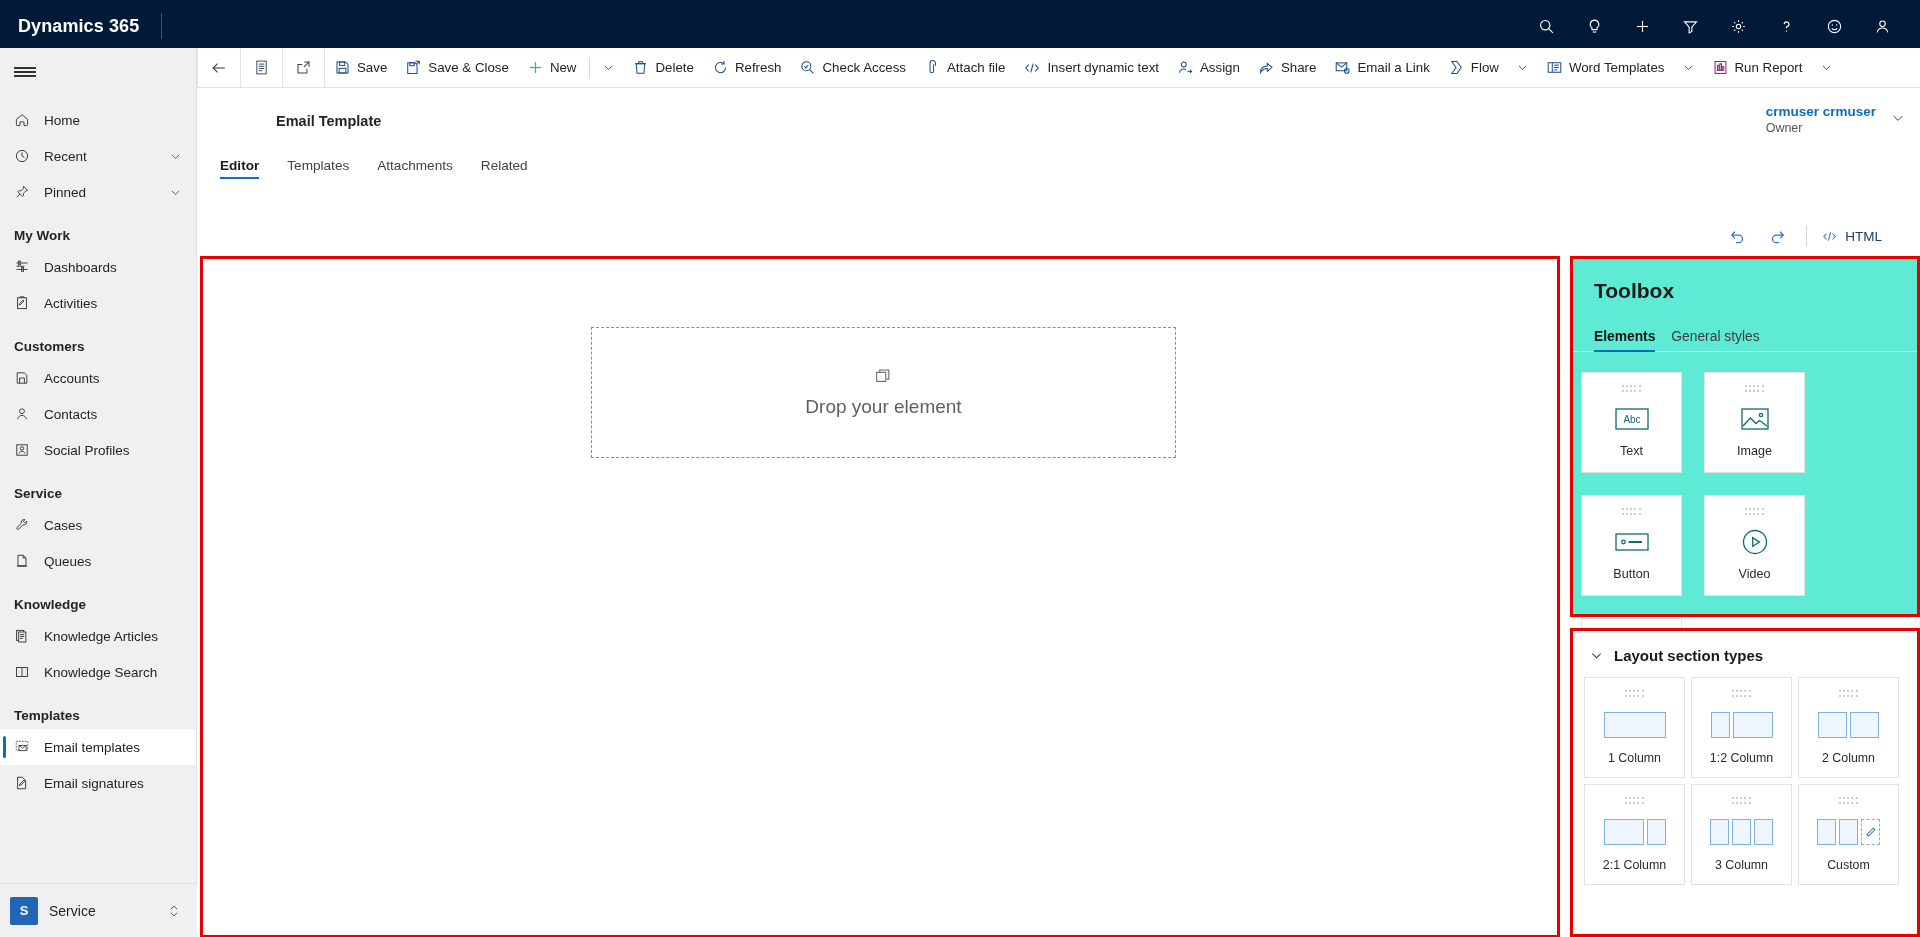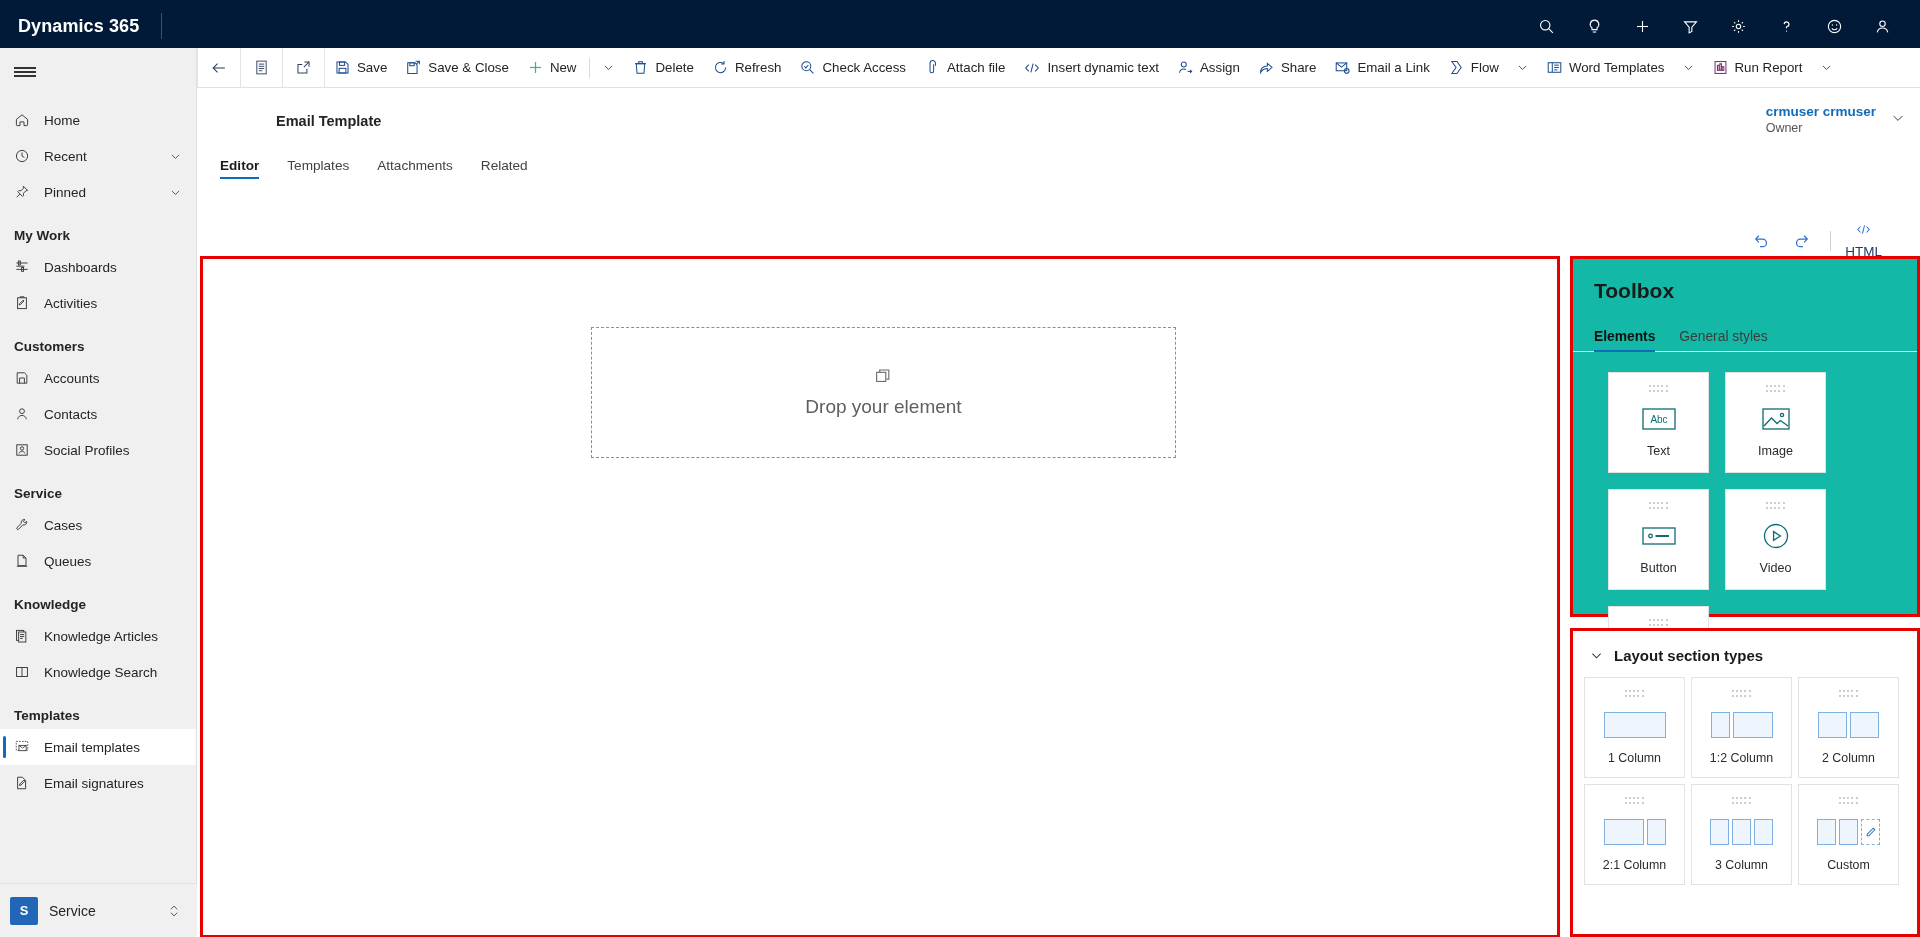--- a/index.html
+++ b/index.html
@@ -120,21 +120,21 @@
     height: 2.5px; background: #0f6cbd;
   }
 
   
   .editor-tools {
     position: absolute; right: 38px; top: 222px;
     display: flex; align-items: center; gap: 10px;
   }
   .et-icon { width: 30px; height: 28px; display:flex; align-items:center; justify-content:center; color:#2f6fd0; }
   .et-sep { width:1px; height: 20px; background:#d0d0d0; margin: 0 4px; }
-  .et-html { display:flex; align-items:center; gap:7px; color:#1f3b66; font-size: 13.5px; flex-direction: column; }
+  .et-html { display:flex; align-items:center; gap:7px; color:#1f3b66; font-size: 13.5px; }
 
   
   .canvas {
     position: absolute; left: 200px; top: 256px;
     width: 1360px; height: 682px;
     background: #ffffff; border: 3px solid #e60000;
   }
   .dropzone {
     position: absolute; left: 388px; top: 68px;
     width: 585px; height: 131px;
@@ -142,33 +142,33 @@
     display: flex; flex-direction: column; align-items: center; justify-content: center;
     gap: 10px;
   }
   .dz-icon { color: #6d6d6d; display:flex; }
   .dz-label { font-size: 19px; color: #5f5f5f; }
 
   
   .toolbox {
     position: absolute; left: 1570px; top: 256px;
     width: 350px; height: 361px;
-    background: #14b8a6; border: 3px solid #e60000;
+    background: #5eead4; border: 3px solid #e60000;
   }
   .toolbox-title { font-size: 21px; color: #1a1a1a; padding: 20px 0 0 21px; font-weight: 600; }
-  .panel-tabs { display: flex; gap: 24px; margin: 26px 0 0 21px; align-items: flex-end; }
+  .panel-tabs { display: flex; gap: 16px; margin: 26px 0 0 21px; align-items: flex-end; }
   .ptab { font-size: 13.8px; color: #3c3c3c; padding-bottom: 8px; position: relative; }
   .ptab.active { color: #111; font-weight: 600; }
   .ptab.active::after {
     content: ""; position:absolute; left:0; right:0; bottom:0; height:2.5px; background:#0f6cbd;
   }
   .ptabs-rule { height:1px; background:#e6e6e6; margin-top:-1px; }
 
   .tile-grid {
-    display: flex; flex-wrap: wrap; gap: 16px; padding: 20px 0 0 35px; text-align: right;
+    display: flex; flex-wrap: wrap; gap: 22px; padding: 20px 0 0 8px; text-align: right;
   }
   .tile {
     width: 101px; height: 101px; border: 1px solid #e2e2e2; background:#fff;
     display: flex; flex-direction: column; align-items: center;
     position: relative;
   }
   .tile .grip {
     margin-top: 12px; width: 20px; height: 9px;
     display: grid; grid-template-columns: repeat(5, 1fr); grid-template-rows: repeat(2, 1fr);
     gap: 1.6px;

